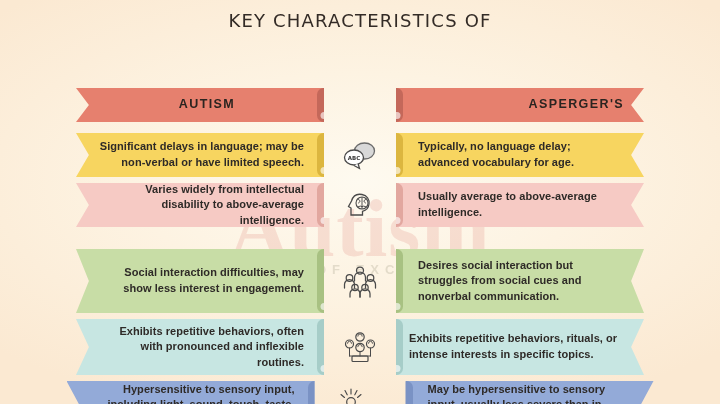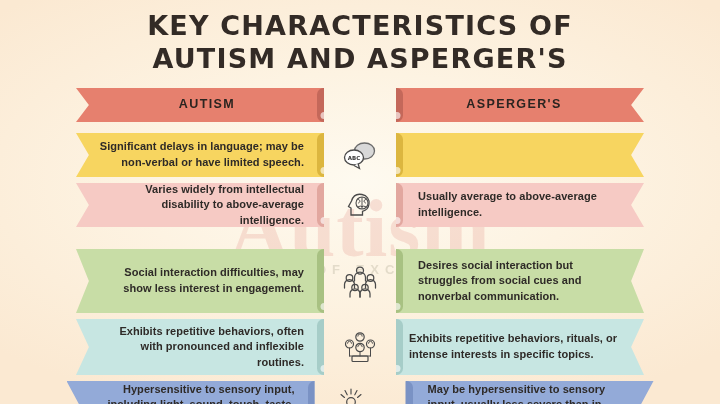--- a/index.html
+++ b/index.html
@@ -63,22 +63,22 @@
   .title {
     position: absolute;
     top: 10px;
     left: 0;
     right: 0;
     text-align: center;
     z-index: 5;
   }
   .title-line {
     font-family: "DejaVu Sans", sans-serif;
-    font-size: 27px;
-    font-weight: 700;
+    font-size: 18px;
+    font-weight: 400;
     letter-spacing: 1.2px;
     color: #332b26;
     line-height: 1.22;
     display: block;
   }
 
   
   .rows {
     position: absolute;
     top: 88px;
@@ -160,35 +160,34 @@
   .center svg { display: block; }
 
   
   .head-ribbon .ribbon-text {
     font-size: 12.5px;
     font-weight: 700;
     letter-spacing: 1.4px;
     color: #2b2420;
   }
   .head-ribbon .ribbon.left  { justify-content: center; padding-right: 8px; }
-  .head-ribbon .ribbon.right { justify-content: center; padding-left: 8px; }
+  .head-ribbon .ribbon.right { justify-content: flex-end; padding-left: 8px; }
   .head-ribbon .ribbon.left .ribbon-text  { text-align: center; }
   .head-ribbon .ribbon.right .ribbon-text { text-align: center; }
 </style>
 </head>
 <body>
 
 <div id="infographic">
 
   <div class="watermark">Autism</div>
   <div class="watermark-sub">CENTER OF EXCELLENCE</div>
 
   <div class="title">
     <span class="title-line">KEY CHARACTERISTICS OF</span>
-    <span class="title-line">AUTISM AND ASPERGER'S</span>
   </div>
 
   <div class="rows">
 
     <div class="row head-ribbon" style="height:34px; margin-bottom:11px;">
       <div class="ribbon left" style="background:#e6806e;">
         <span class="ribbon-text">AUTISM</span>
         <span class="fold" style="background:#c4685a;"></span>
       </div>
       <div class="center"></div>
@@ -209,20 +208,21 @@
             <ellipse cx="23.5" cy="12" rx="10" ry="8" fill="#d8d8d8" stroke="#6a6a6a"></ellipse>
             <path d="M18 18 l-2 6 6.5 -3.5" fill="#d8d8d8" stroke="#6a6a6a"></path>
             <ellipse cx="13" cy="18.5" rx="9.5" ry="7.5" fill="#ffffff" stroke="#4a4a4a"></ellipse>
             <path d="M17 24.5 l1.5 5 -5.5 -3" fill="#ffffff" stroke="#4a4a4a"></path>
             <text x="13" y="21" font-family="DejaVu Sans, sans-serif" font-size="5.5" font-weight="700" fill="#3a3a3a" stroke="none" text-anchor="middle">ABC</text>
           </svg>
         </span>
       </div>
       <div class="ribbon right" style="background:#f7d560;">
         <span class="fold" style="background:#dcb63f;"></span>
+        <span class="ribbon-text">Typically, no language delay; advanced vocabulary for age.</span>
       </div>
     </div>
 
     <div class="row" style="height:44px; margin-bottom:22px;">
       <div class="ribbon left" style="background:#f6cac4;">
         <span class="ribbon-text">Varies widely from intellectual disability to above-average intelligence.</span>
         <span class="fold" style="background:#e2a79f;"></span>
       </div>
       <div class="center">
         <span>

